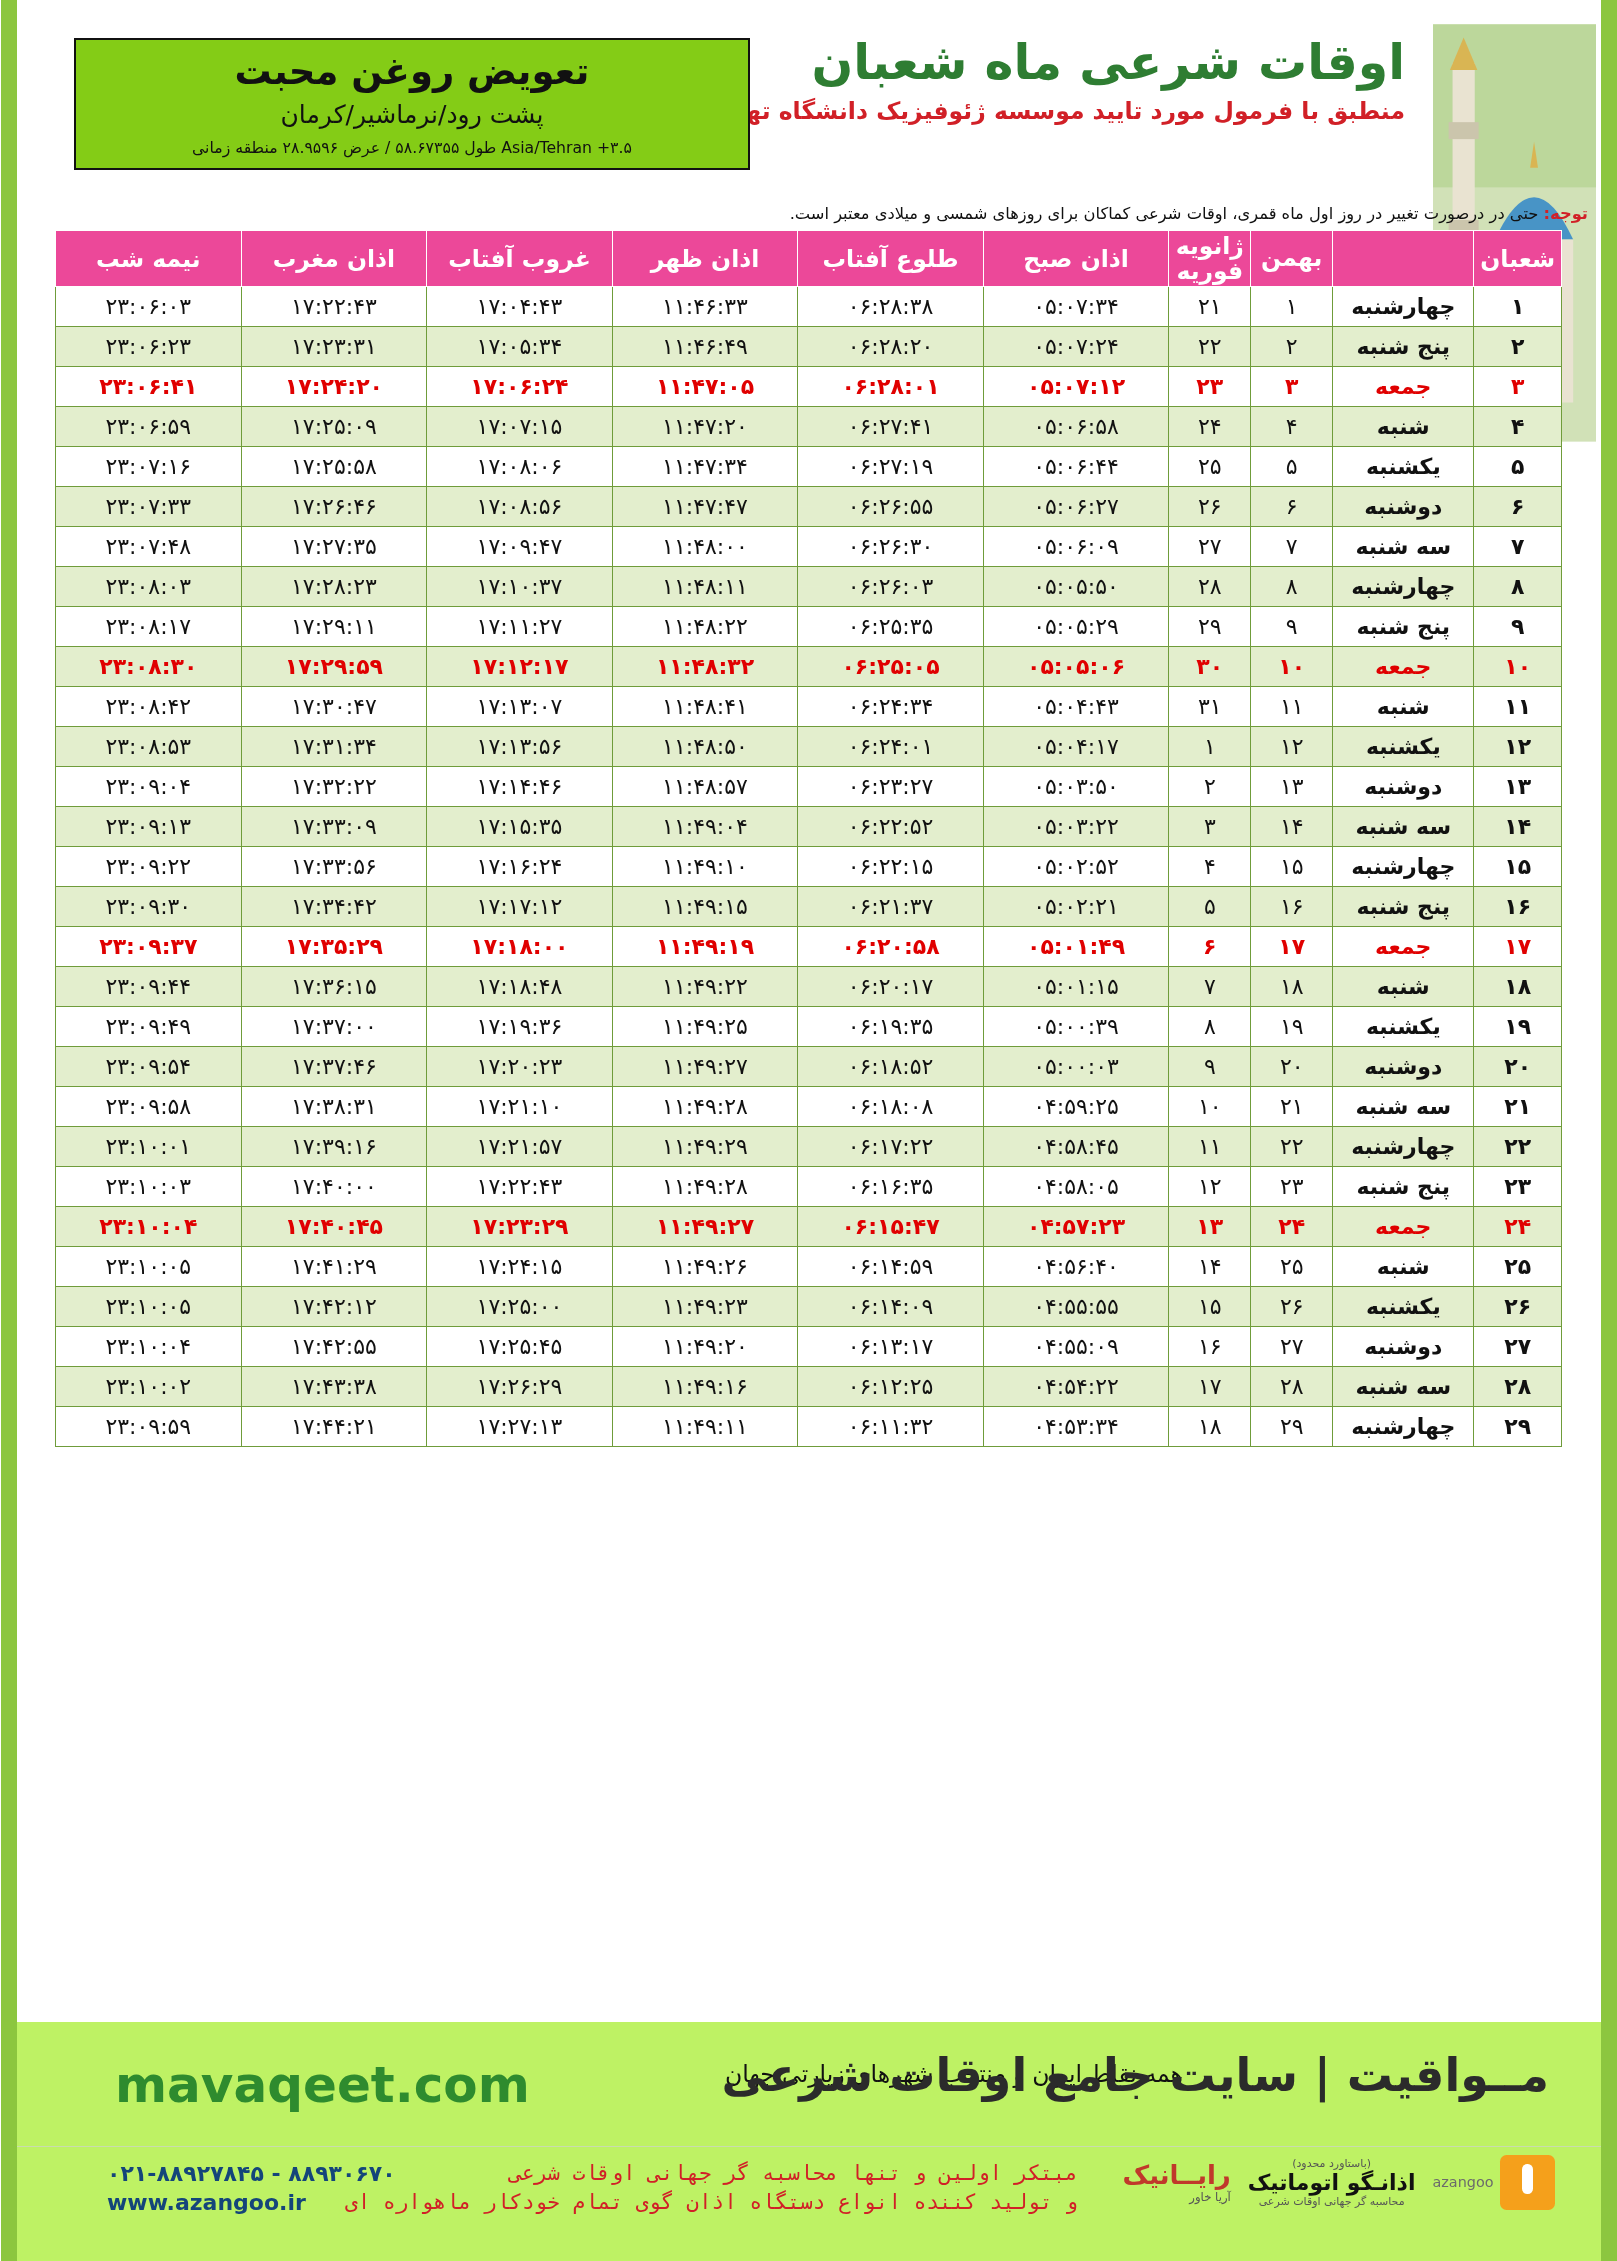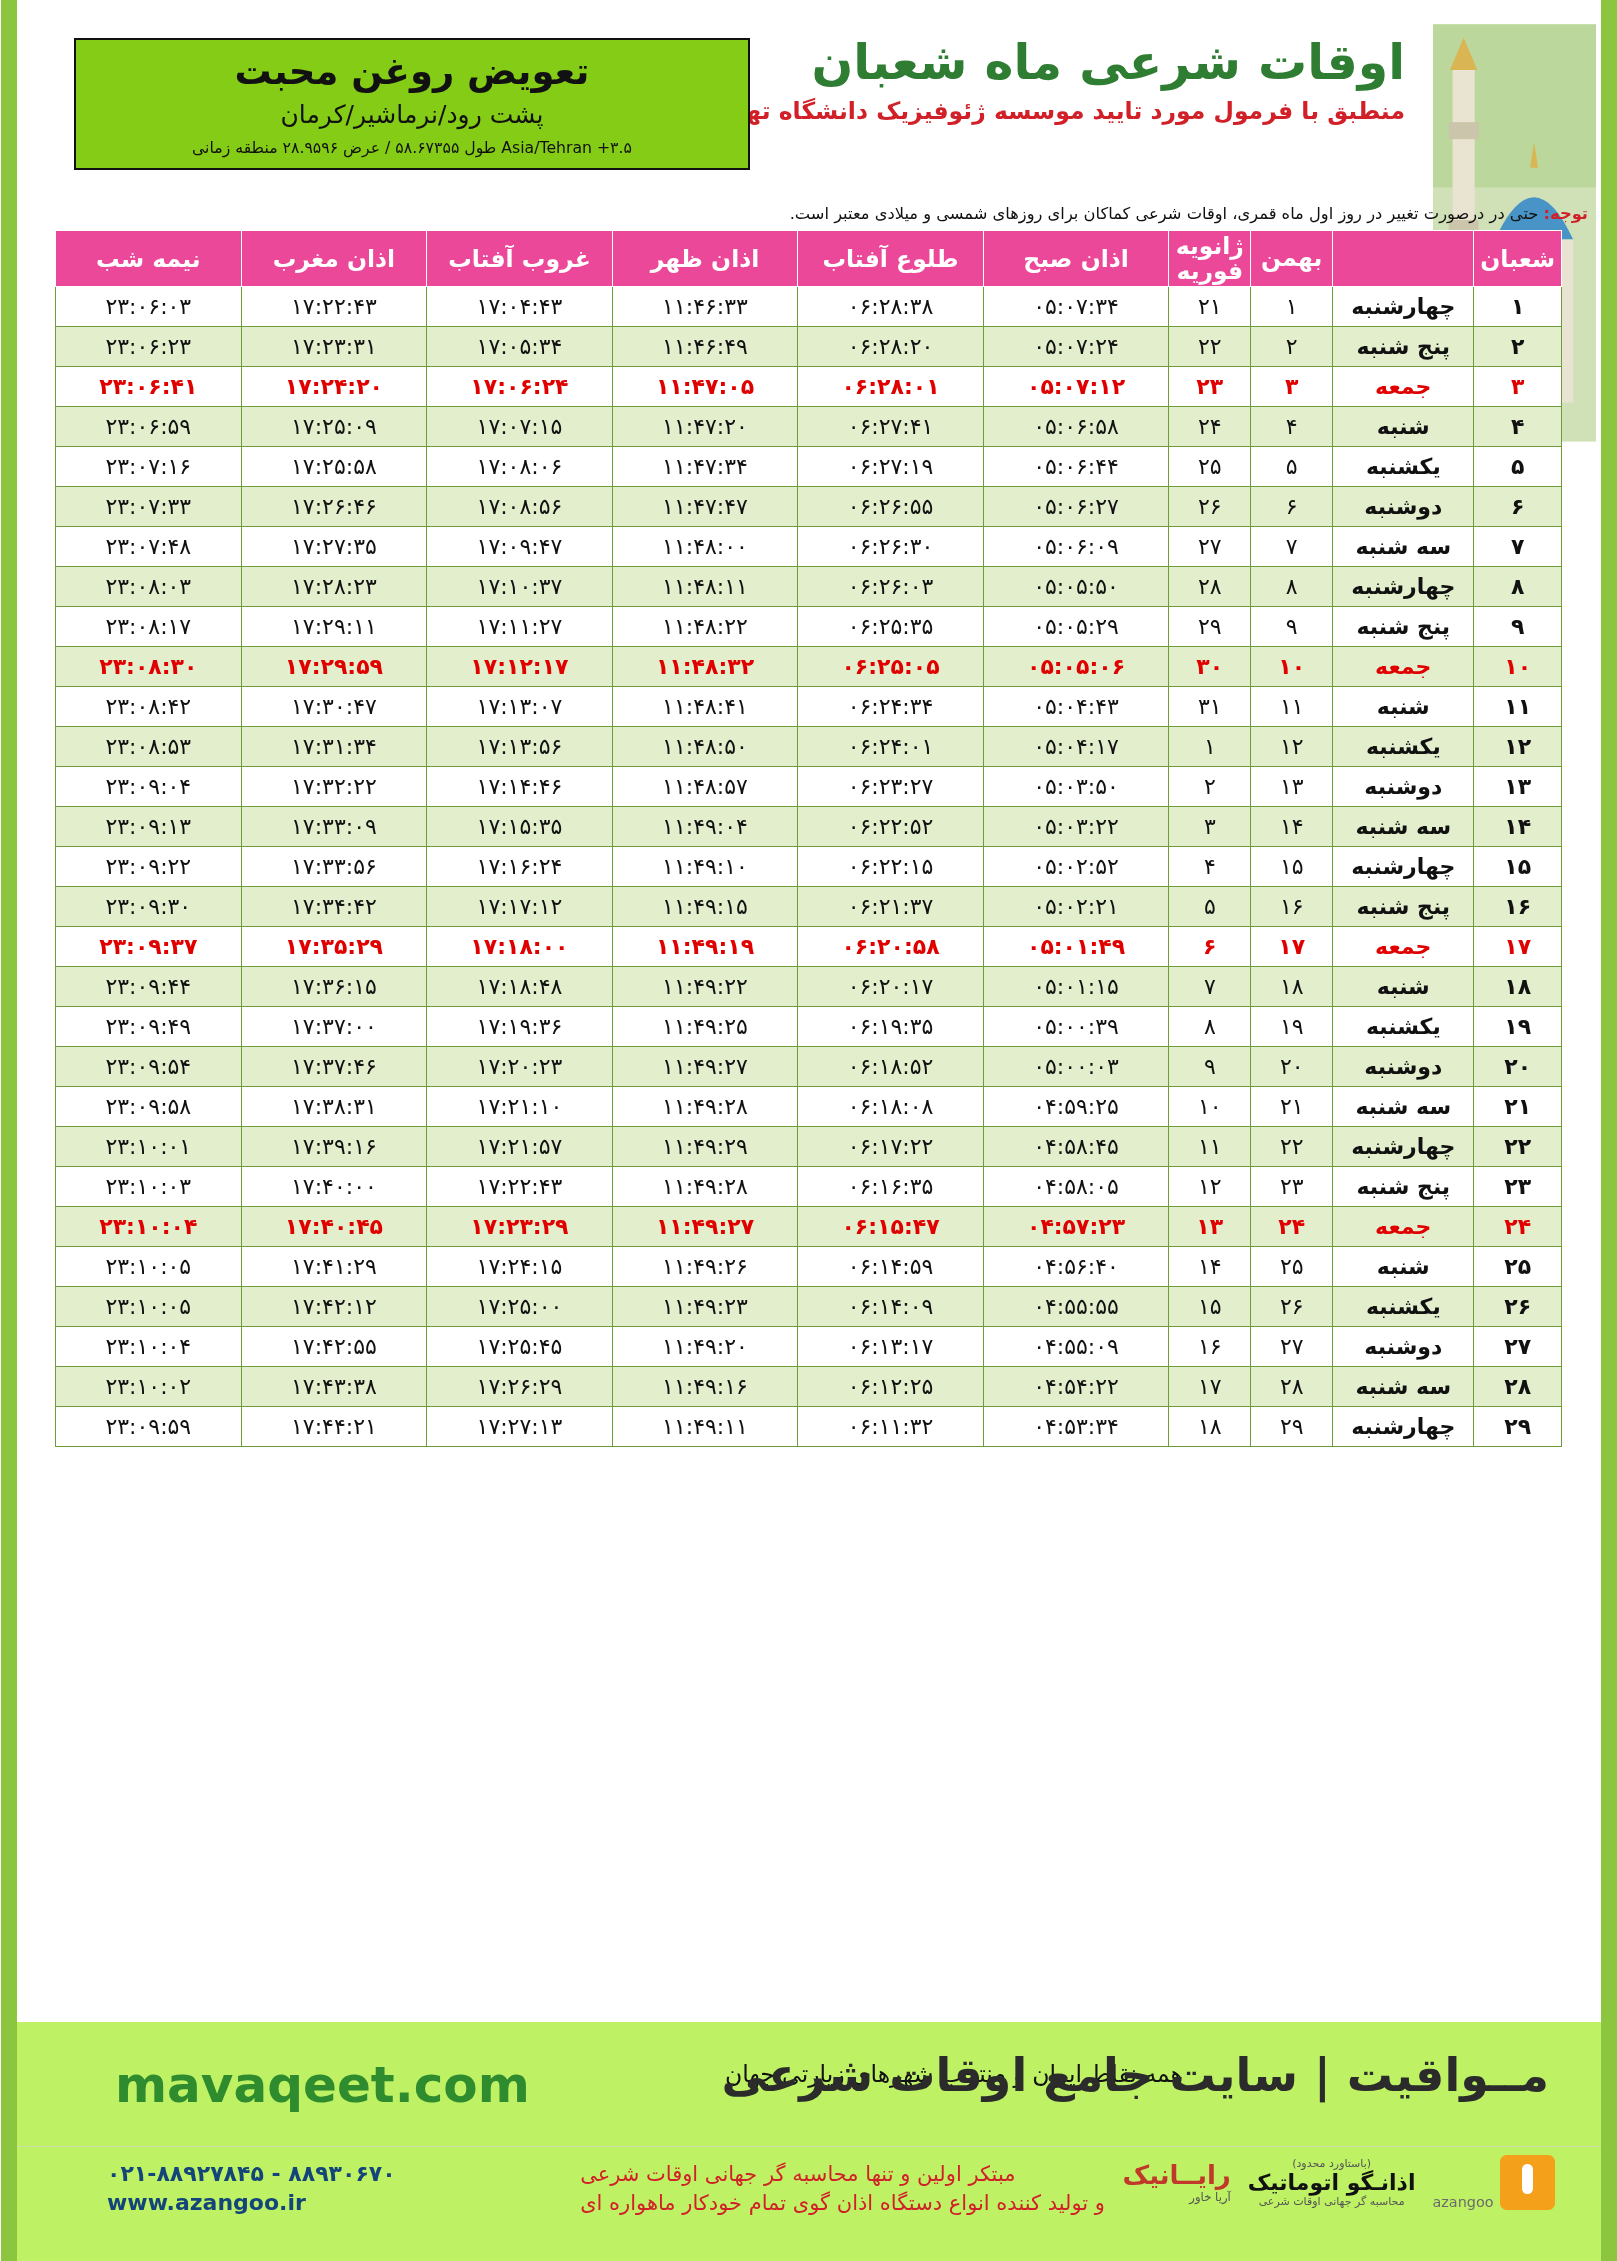--- a/index.html
+++ b/index.html
@@ -222,39 +222,40 @@
     text-align: left;
     direction: ltr;
     font-size: 22px;
     font-weight: bold;
     color: #14457a;
     line-height: 1.35;
   }
   .phones .www { color: #14457a; }
   .foot-desc {
     position: absolute;
-    right: 496px;
+    right: 523px;
     top: 13px;
-    text-align: left;
+    text-align: right;
     font-size: 21px;
     color: #d12027;
     line-height: 1.4;
+    font-family: Liberation Mono, monospace;
   }
   .foot-logos {
     position: absolute;
     right: 46px;
     top: 7.8px;
     display: flex;
     align-items: center;
     gap: 17px;
     direction: rtl;
   }
   .logo-azangoo {
     display: flex;
-    align-items: flex-end;
+    align-items: center;
     gap: 6.5px;
   }
   .logo-azangoo .mark {
     width: 55px; height: 55px;
     background: #f5a01b;
     border-radius: 6.5px;
     position: relative;
   }
   .logo-azangoo .mark::after {
     content: "";

